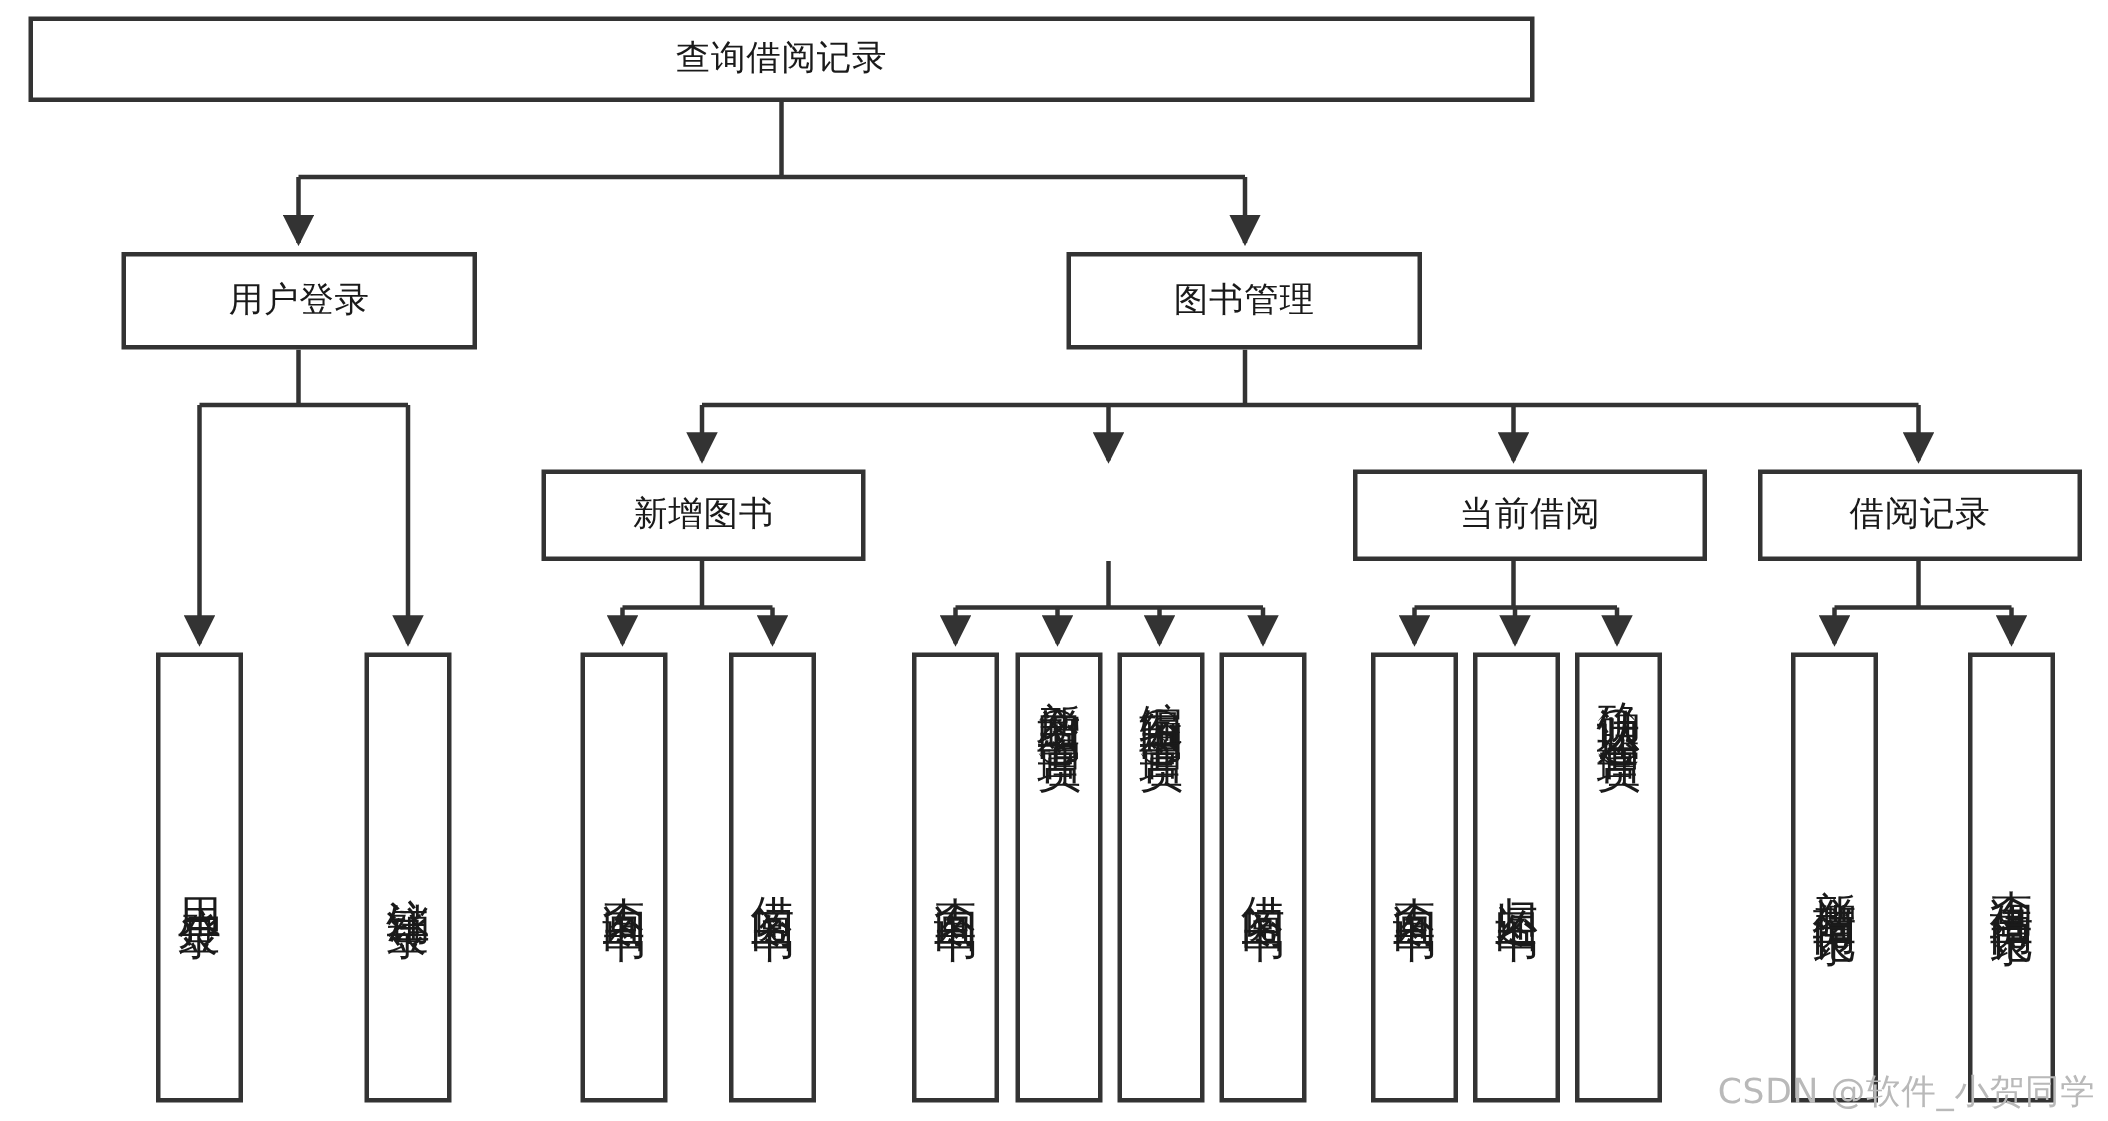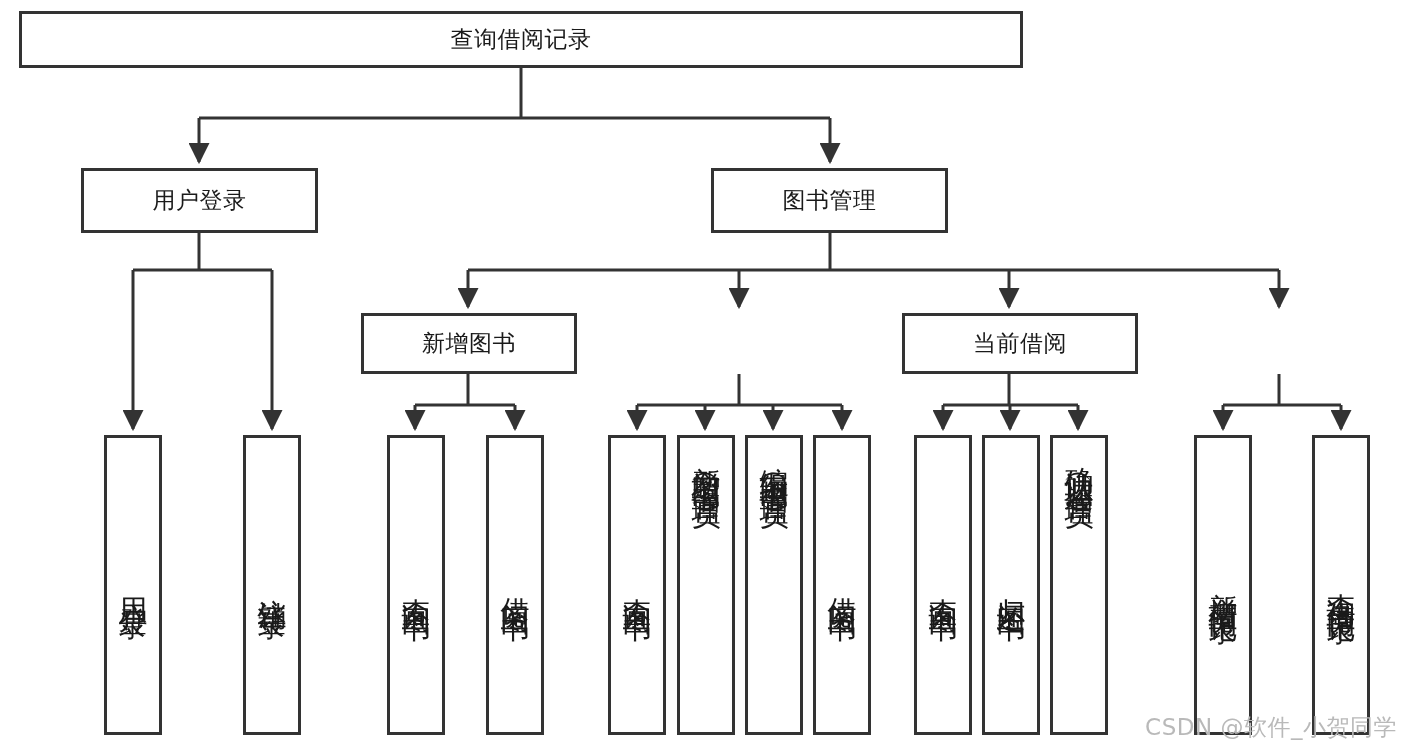--- a/index.html
+++ b/index.html
@@ -135,20 +135,23 @@
   <div class="node horiz" style="left:711px; top:168px; width:237px; height:65px;">
     <span class="label">图书管理</span>
   </div>
 
   <div class="node horiz" style="left:361px; top:313px; width:216px; height:61px;">
     <span class="label">新增图书</span>
   </div>
   <div class="node horiz" style="left:902px; top:313px; width:236px; height:61px;">
     <span class="label">当前借阅</span>
   </div>
+  <div class="node horiz" style="left:1172px; top:313px; width:216px; height:61px;">
+    <span class="label">借阅记录</span>
+  </div>
 
   <div class="node vert centered" style="left:104px; top:435px; width:58px; height:300px;">
     <span class="label">用户登录</span>
   </div>
   <div class="node vert centered" style="left:243px; top:435px; width:58px; height:300px;">
     <span class="label">注销登录</span>
   </div>
 
   <div class="node vert centered" style="left:387px; top:435px; width:58px; height:300px;">
     <span class="label">查询图书</span>

